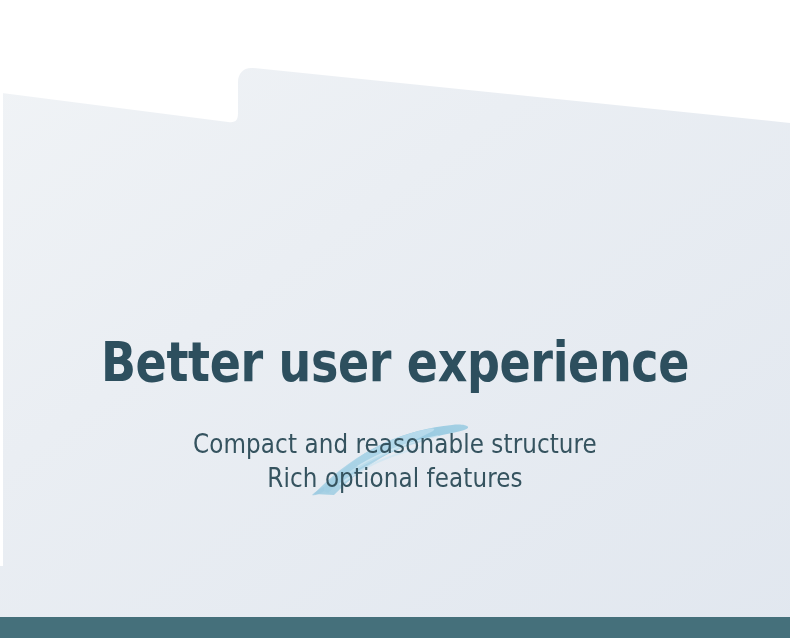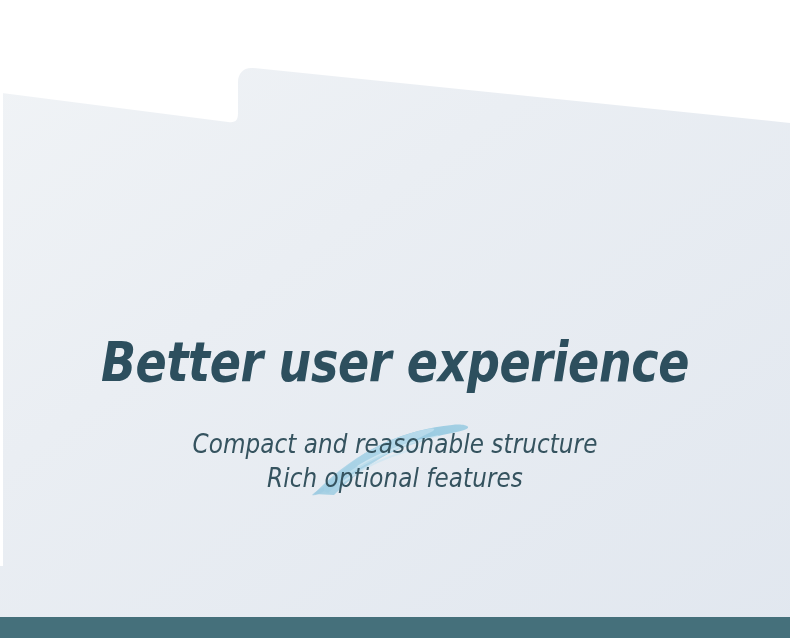--- a/index.html
+++ b/index.html
@@ -11,21 +11,20 @@
   body {
     font-family: "Liberation Sans", sans-serif;
   }
 
   #slide {
     position: relative;
     width: 790px;
     height: 638px;
     overflow: hidden;
     background: #ffffff;
-    font-style: italic;
   }
 
   
   .card-layer {
     position: absolute;
     left: 0;
     top: 0;
     width: 790px;
     height: 638px;
   }

